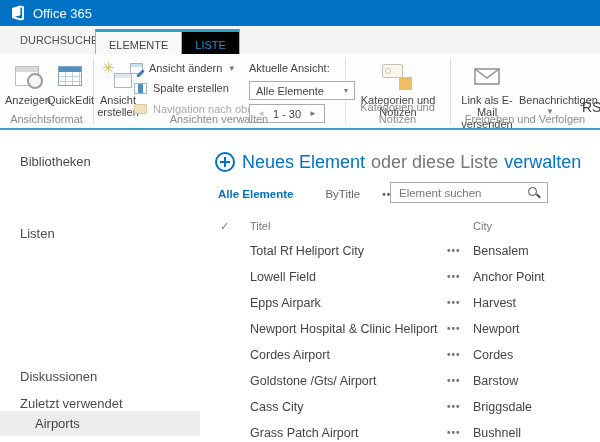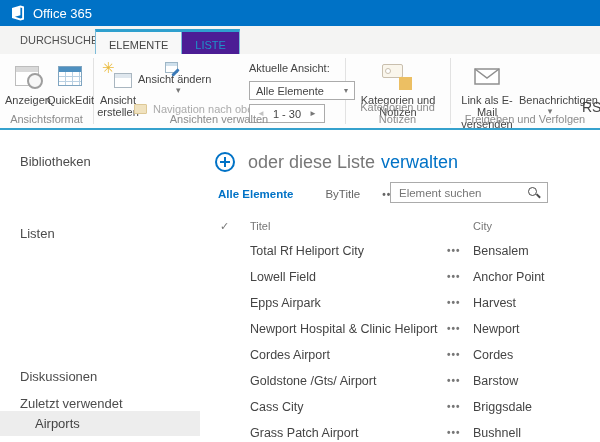--- a/index.html
+++ b/index.html
@@ -9,21 +9,21 @@
   .topbar{position:absolute;left:0;top:0;width:600px;height:26px;background:#0072c6;
           display:flex;align-items:center;padding-left:10px;box-sizing:border-box;}
   .brand{color:#fff;font-size:13px;margin-left:7px;}
   
   .tabrow{position:absolute;left:0;top:26px;width:600px;height:28px;background:#f4f4f3;}
   .browse-tab{position:absolute;left:20px;top:8px;font-size:11px;color:#4f4f4f;cursor:default;}
   .tabgroup{position:absolute;left:95px;top:3px;height:25px;display:flex;
             border-top:3px solid #2fa0ce;border-left:1px solid #7cbcd9;border-right:1px solid #7cbcd9;box-sizing:content-box;}
   .tab{display:flex;align-items:center;padding:2px 13px;font-size:11px;height:22px;}
   .tab.elemente{background:#f8f8f8;color:#454545;border-right:1px solid #7cbcd9;}
-  .tab.liste{background:#4c1d95;color:#1e93c9;}
+  .tab.liste{background:#000000;color:#1e93c9;}
   
   .ribbon{position:absolute;left:0;top:54px;width:600px;height:76px;background:#fdfdfd;
           border-bottom:2px solid #35a1cd;box-sizing:border-box;}
   .vsep{position:absolute;top:4px;height:66px;width:1px;background:#e2e2e2;}
   .grouplabel{position:absolute;bottom:3px;font-size:11px;color:#8b8b8b;text-align:center;}
   .bigbtn{position:absolute;text-align:center;cursor:default;}
   .bigbtn .ic{height:36px;display:flex;align-items:center;justify-content:center;}
   .bigbtn .lbl{font-size:11px;line-height:12px;color:#444;}
   .smallrow{position:absolute;display:flex;align-items:center;font-size:11px;color:#444;}
   .smallrow .sic{margin-right:6px;flex:none;}
@@ -149,26 +149,30 @@
     <div class="bigbtn" style="left:97px;top:4px;width:42px;">
       <div class="ic">
         <span class="create-view-icon">
           <span class="star">✳</span>
             <span class="mini-table"></span>
         </span>
       </div>
       <div class="lbl">Ansicht erstellen</div>
     </div>
 
-    <div class="smallrow" style="left:138px;top:8px;flex-direction:column;">
+    <div class="smallrow" style="left:130px;top:8px;">
       <span class="sic mod-view-icon">
           <span class="pen"></span>
         </span>
       <span>Ansicht ändern</span>
       <span class="caret">▾</span>
+    </div>
+    <div class="smallrow" style="left:134px;top:28px;">
+      <span class="sic col-icon"></span>
+      <span>Spalte erstellen</span>
     </div>
     <div class="smallrow" style="left:134px;top:49px;color:#ababab;">
       <span class="sic nav-icon"></span>
       <span>Navigation nach oben</span>
     </div>
 
     <div class="rib-label" style="left:249px;top:8px;">Aktuelle Ansicht:</div>
     <div class="dropdown" style="left:249px;top:27px;">
       <span>Alle Elemente</span>
       <span class="dd-caret">▾</span>
@@ -219,20 +223,21 @@
   <div class="nav-item" style="top:154px;">Bibliotheken</div>
   <div class="nav-item" style="top:226px;">Listen</div>
   <div class="nav-item" style="top:396px;">Zuletzt verwendet</div>
   <div class="nav-item" style="top:369px;">Diskussionen</div>
   <div class="nav-selected">
     <span>Airports</span>
   </div>
 
   <div class="newitem">
     <span class="plus-circle"></span>
+    <span class="link-blue">Neues Element</span>
     <span class="mid-gray">oder diese Liste</span>
     <span class="link-blue">verwalten</span>
   </div>
 
   <div class="viewsrow">
     <span class="view-current">Alle Elemente</span>
     <span class="view-other">ByTitle</span>
     <span class="view-more">•••</span>
   </div>
   <div class="searchbox">

